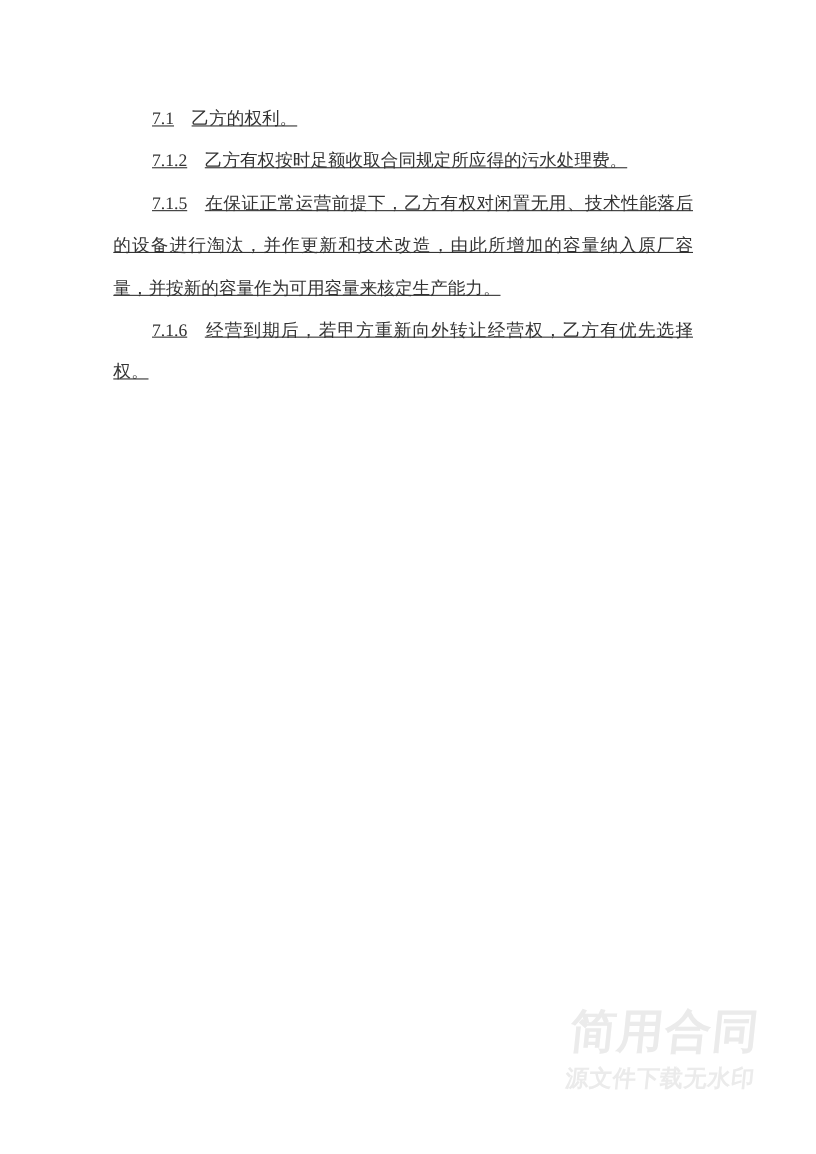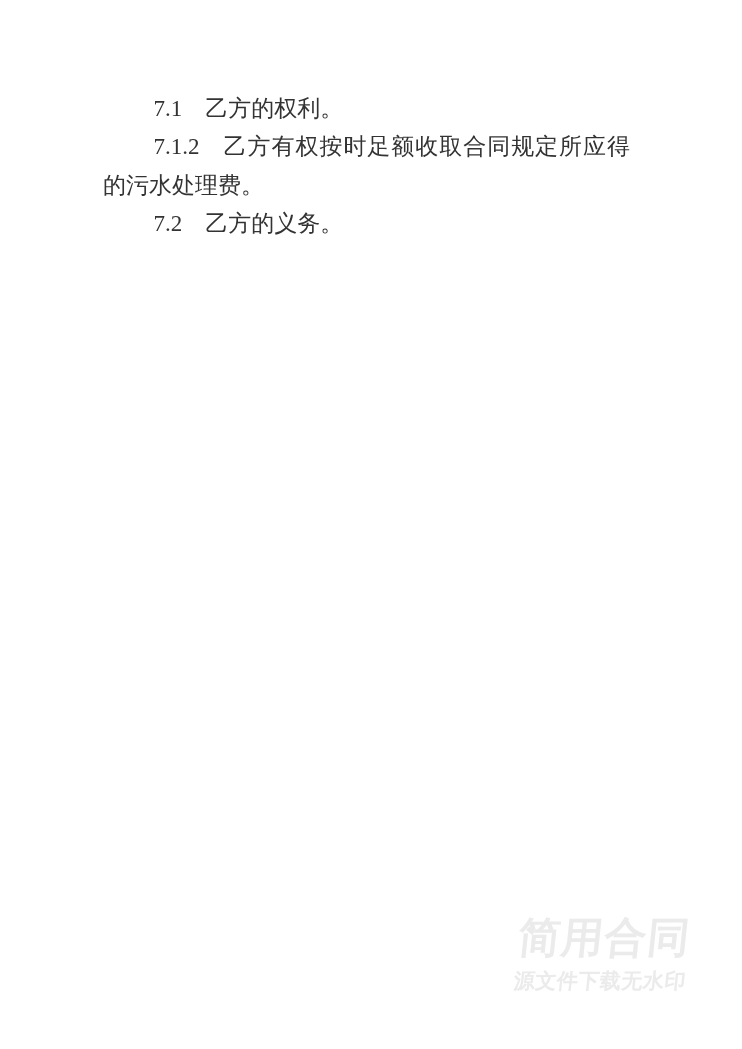--- a/index.html
+++ b/index.html
@@ -16,26 +16,27 @@
     color: #333333;
   }
   .doc-content {
     position: absolute;
     left: 103px;
     top: 90px;
     width: 527px;
   }
   .clause {
     margin: 0;
-    font-size: 23px;
+    font-size: 16px;
     line-height: 38.4px;
     text-align: justify;
     text-indent: 2.2em;
     letter-spacing: 0;
     word-break: break-all;
+    text-decoration: underline;
   }
   .clause-number {
     margin-right: 1em;
     white-space: nowrap;
   }
   .watermark {
     position: absolute;
     top: 917px;
     right: 57px;
     text-align: right;
@@ -60,19 +61,20 @@
     letter-spacing: 0.5px;
     white-space: nowrap;
   }
 </style>
 </head>
 <body>
 
 <div class="doc-content">
   <p class="clause"><span class="clause-number">7.1</span><span class="clause-text">乙方的权利。</span></p>
   <p class="clause"><span class="clause-number">7.1.2</span><span class="clause-text">乙方有权按时足额收取合同规定所应得的污水处理费。</span></p>
-  <p class="clause"><span class="clause-number">7.2</span><span class="clause-text">乙方的义务。</span></p>
+  <p class="clause"><span class="clause-number">7.1.5</span><span class="clause-text">在保证正常运营前提下，乙方有权对闲置无用、技术性能落后的设备进行淘汰，并作更新和技术改造，由此所增加的容量纳入原厂容量，并按新的容量作为可用容量来核定生产能力。</span></p>
+  <p class="clause"><span class="clause-number">7.1.6</span><span class="clause-text">经营到期后，若甲方重新向外转让经营权，乙方有优先选择权。</span></p>
 </div>
 
 <div class="watermark">
   <div class="watermark-title">简用合同</div>
   <div class="watermark-subtitle">源文件下载无水印</div>
 </div>
 
 </body></html>

